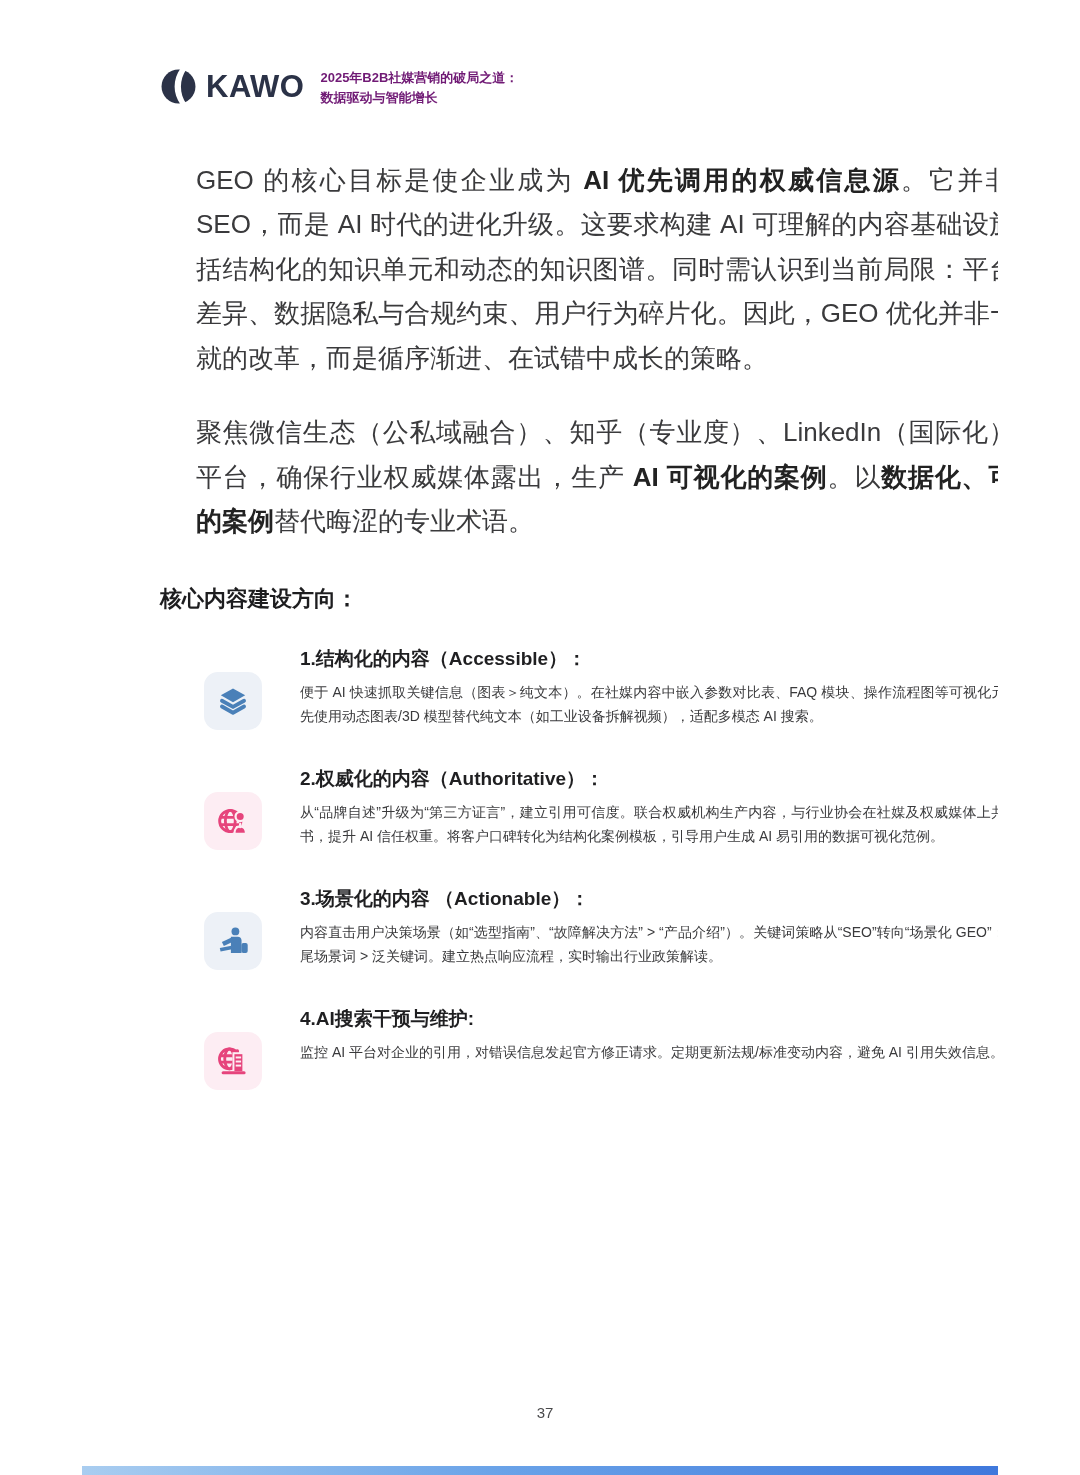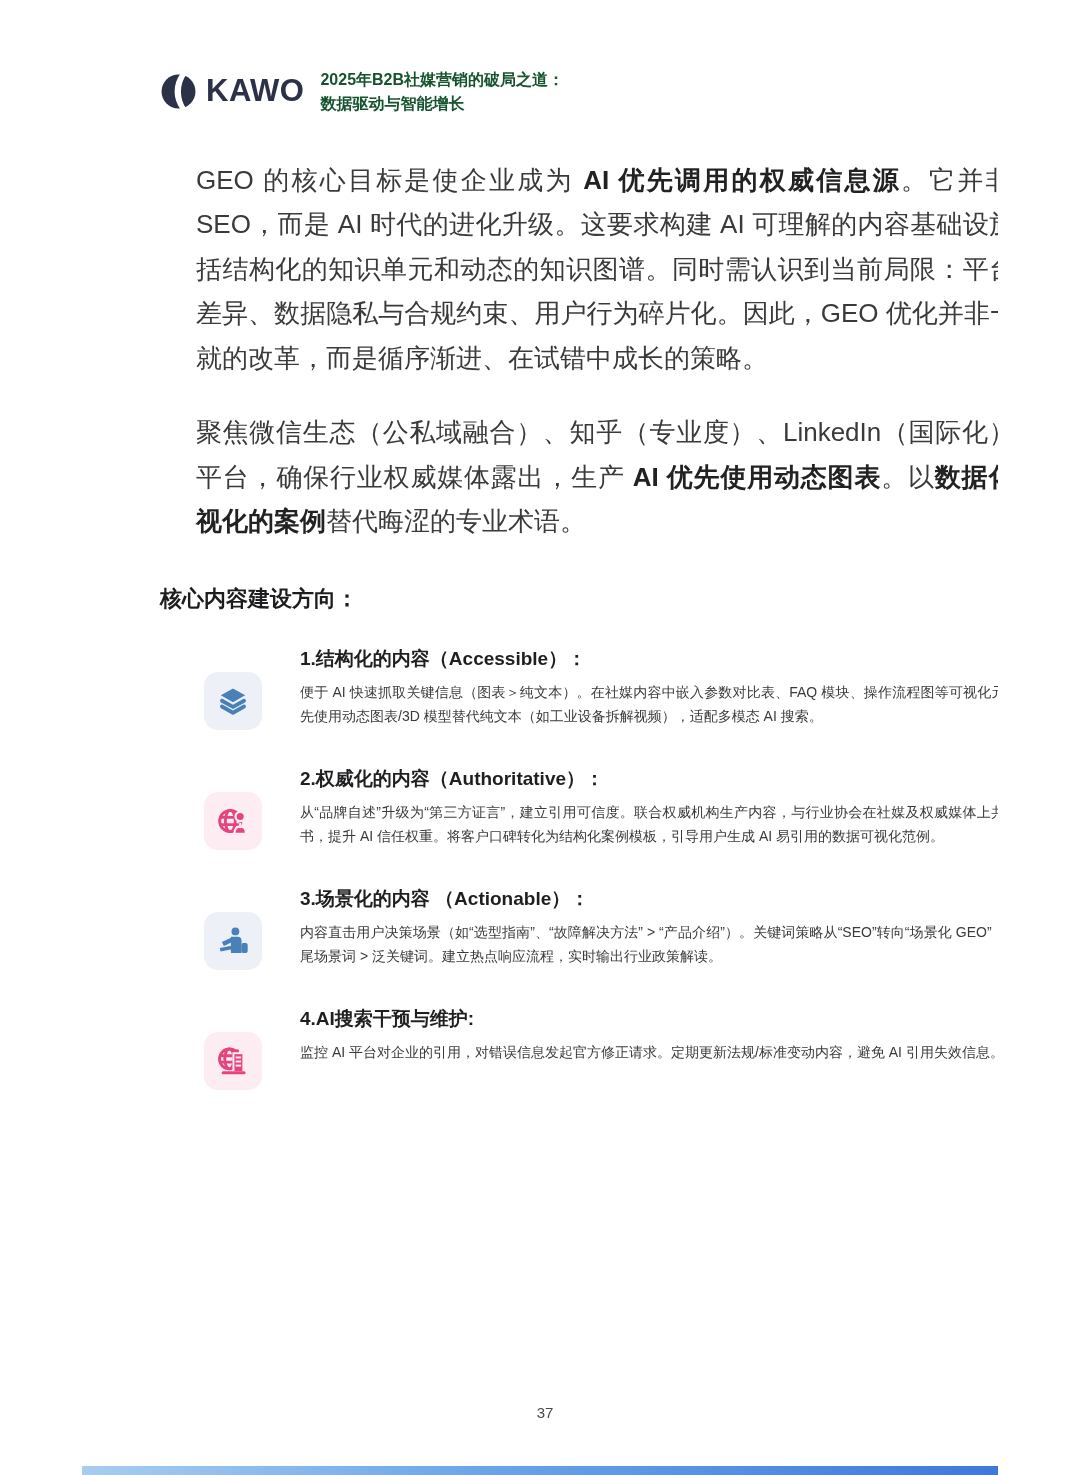--- a/index.html
+++ b/index.html
@@ -4,21 +4,21 @@
 <style>
   * { margin:0; padding:0; box-sizing:border-box; }
   html,body { background:#ffffff; }
   body { font-family:"Liberation Sans","DejaVu Sans",sans-serif; }
   .page { position:relative; width:916px; height:1475px; background:#ffffff; overflow:hidden; margin:0 auto; }
 
   
   .header { position:absolute; top:66px; left:78px; display:flex; align-items:center; gap:16px; }
   .logo { display:flex; align-items:center; gap:9px; }
   .logo-text { font-size:31px; font-weight:800; color:#2b3247; letter-spacing:0.5px; }
-  .header-subtitle { font-size:16px; line-height:1.5; color:#14532d; font-weight:700; padding-top:2px; }
+  .header-subtitle { font-size:13px; line-height:1.5; color:#701a75; font-weight:700; padding-top:2px; }
 
   
   .content { position:absolute; left:78px; top:158px; width:924px; }
   .main-title { font-size:27px; font-weight:800; color:#1d1d1f; letter-spacing:0.2px; margin-bottom:24px; }
   .para { margin-left:36px; width:872px; font-size:26px; line-height:1.71; color:#3a3a3c; margin-bottom:30px; text-align:justify; }
   .para b { font-weight:800; color:#222; }
   .section-heading { font-size:22px; font-weight:800; color:#1d1d1f; margin-top:40px; margin-bottom:32px; }
 
   
   .item { display:flex; gap:38px; padding-left:44px; margin-bottom:36px; }
@@ -49,21 +49,21 @@
     </div>
     <div class="header-subtitle">
       <div>2025年B2B社媒营销的破局之道：</div>
       <div>数据驱动与智能增长</div>
     </div>
   </div>
 
   <div class="content">
 
     <div class="para"><span>GEO 的核心目标是使企业成为 </span><b>AI 优先调用的权威信息源</b><span>。它并非取代 SEO，而是 AI 时代的进化升级。这要求构建 AI 可理解的内容基础设施，包括结构化的知识单元和动态的知识图谱。同时需认识到当前局限：平台算法差异、数据隐私与合规约束、用户行为碎片化。因此，GEO 优化并非一蹴而就的改革，而是循序渐进、在试错中成长的策略。</span></div>
-    <div class="para"><span>聚焦微信生态（公私域融合）、知乎（专业度）、LinkedIn（国际化）三大平台，确保行业权威媒体露出，生产 </span><b>AI 优先使用动态图表</b><span>。以</span><b>数据化、可视化的案例</b><span>替代晦涩的专业术语。</span></div>
+    <div class="para"><span>聚焦微信生态（公私域融合）、知乎（专业度）、LinkedIn（国际化）三大平台，确保行业权威媒体露出，生产 </span><b>AI 可视化的案例</b><span>。以</span><b>数据化、可视化的案例</b><span>替代晦涩的专业术语。</span></div>
 
     <div class="section-heading">核心内容建设方向：</div>
 
     <div class="item">
       <div class="item-icon" style="background-color: rgb(237, 241, 247);">
         <svg width="34" height="34" viewBox="0 0 24 24">
           <path d="M12 3.2 20.6 8 12 12.8 3.4 8Z" fill="#4a80b8"></path>
           <path d="M4.2 11.8 12 16.2 19.8 11.8" stroke="#4a80b8" stroke-width="2.7" fill="none" stroke-linecap="round" stroke-linejoin="round"></path>
           <path d="M4.2 15.9 12 20.3 19.8 15.9" stroke="#4a80b8" stroke-width="2.7" fill="none" stroke-linecap="round" stroke-linejoin="round"></path>
         </svg>

